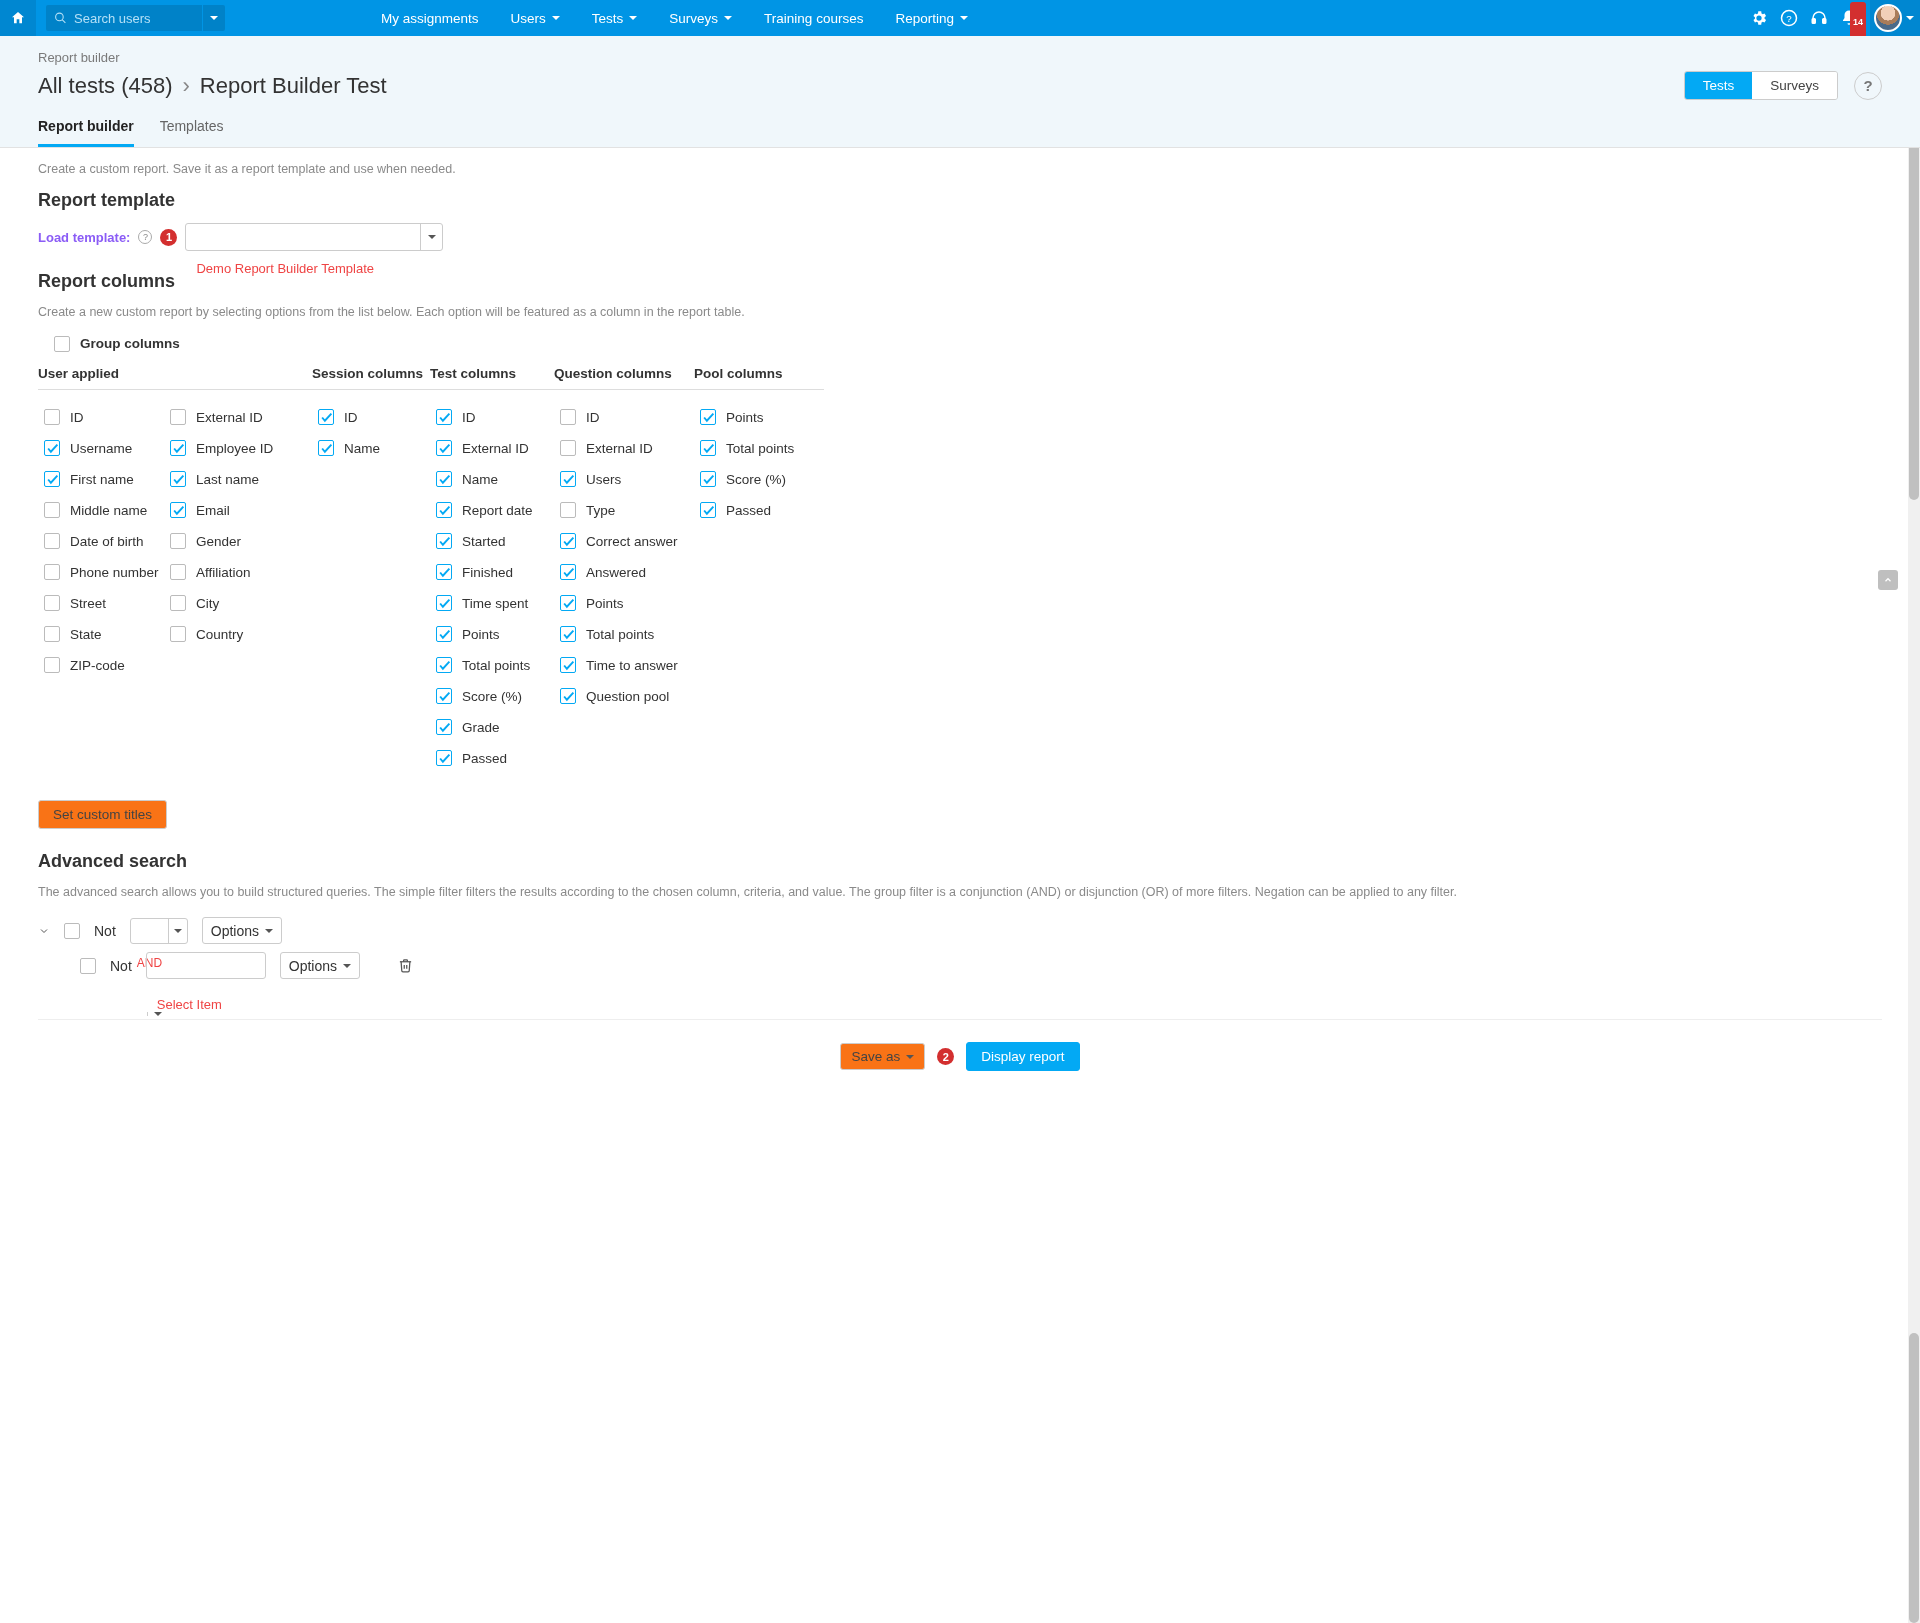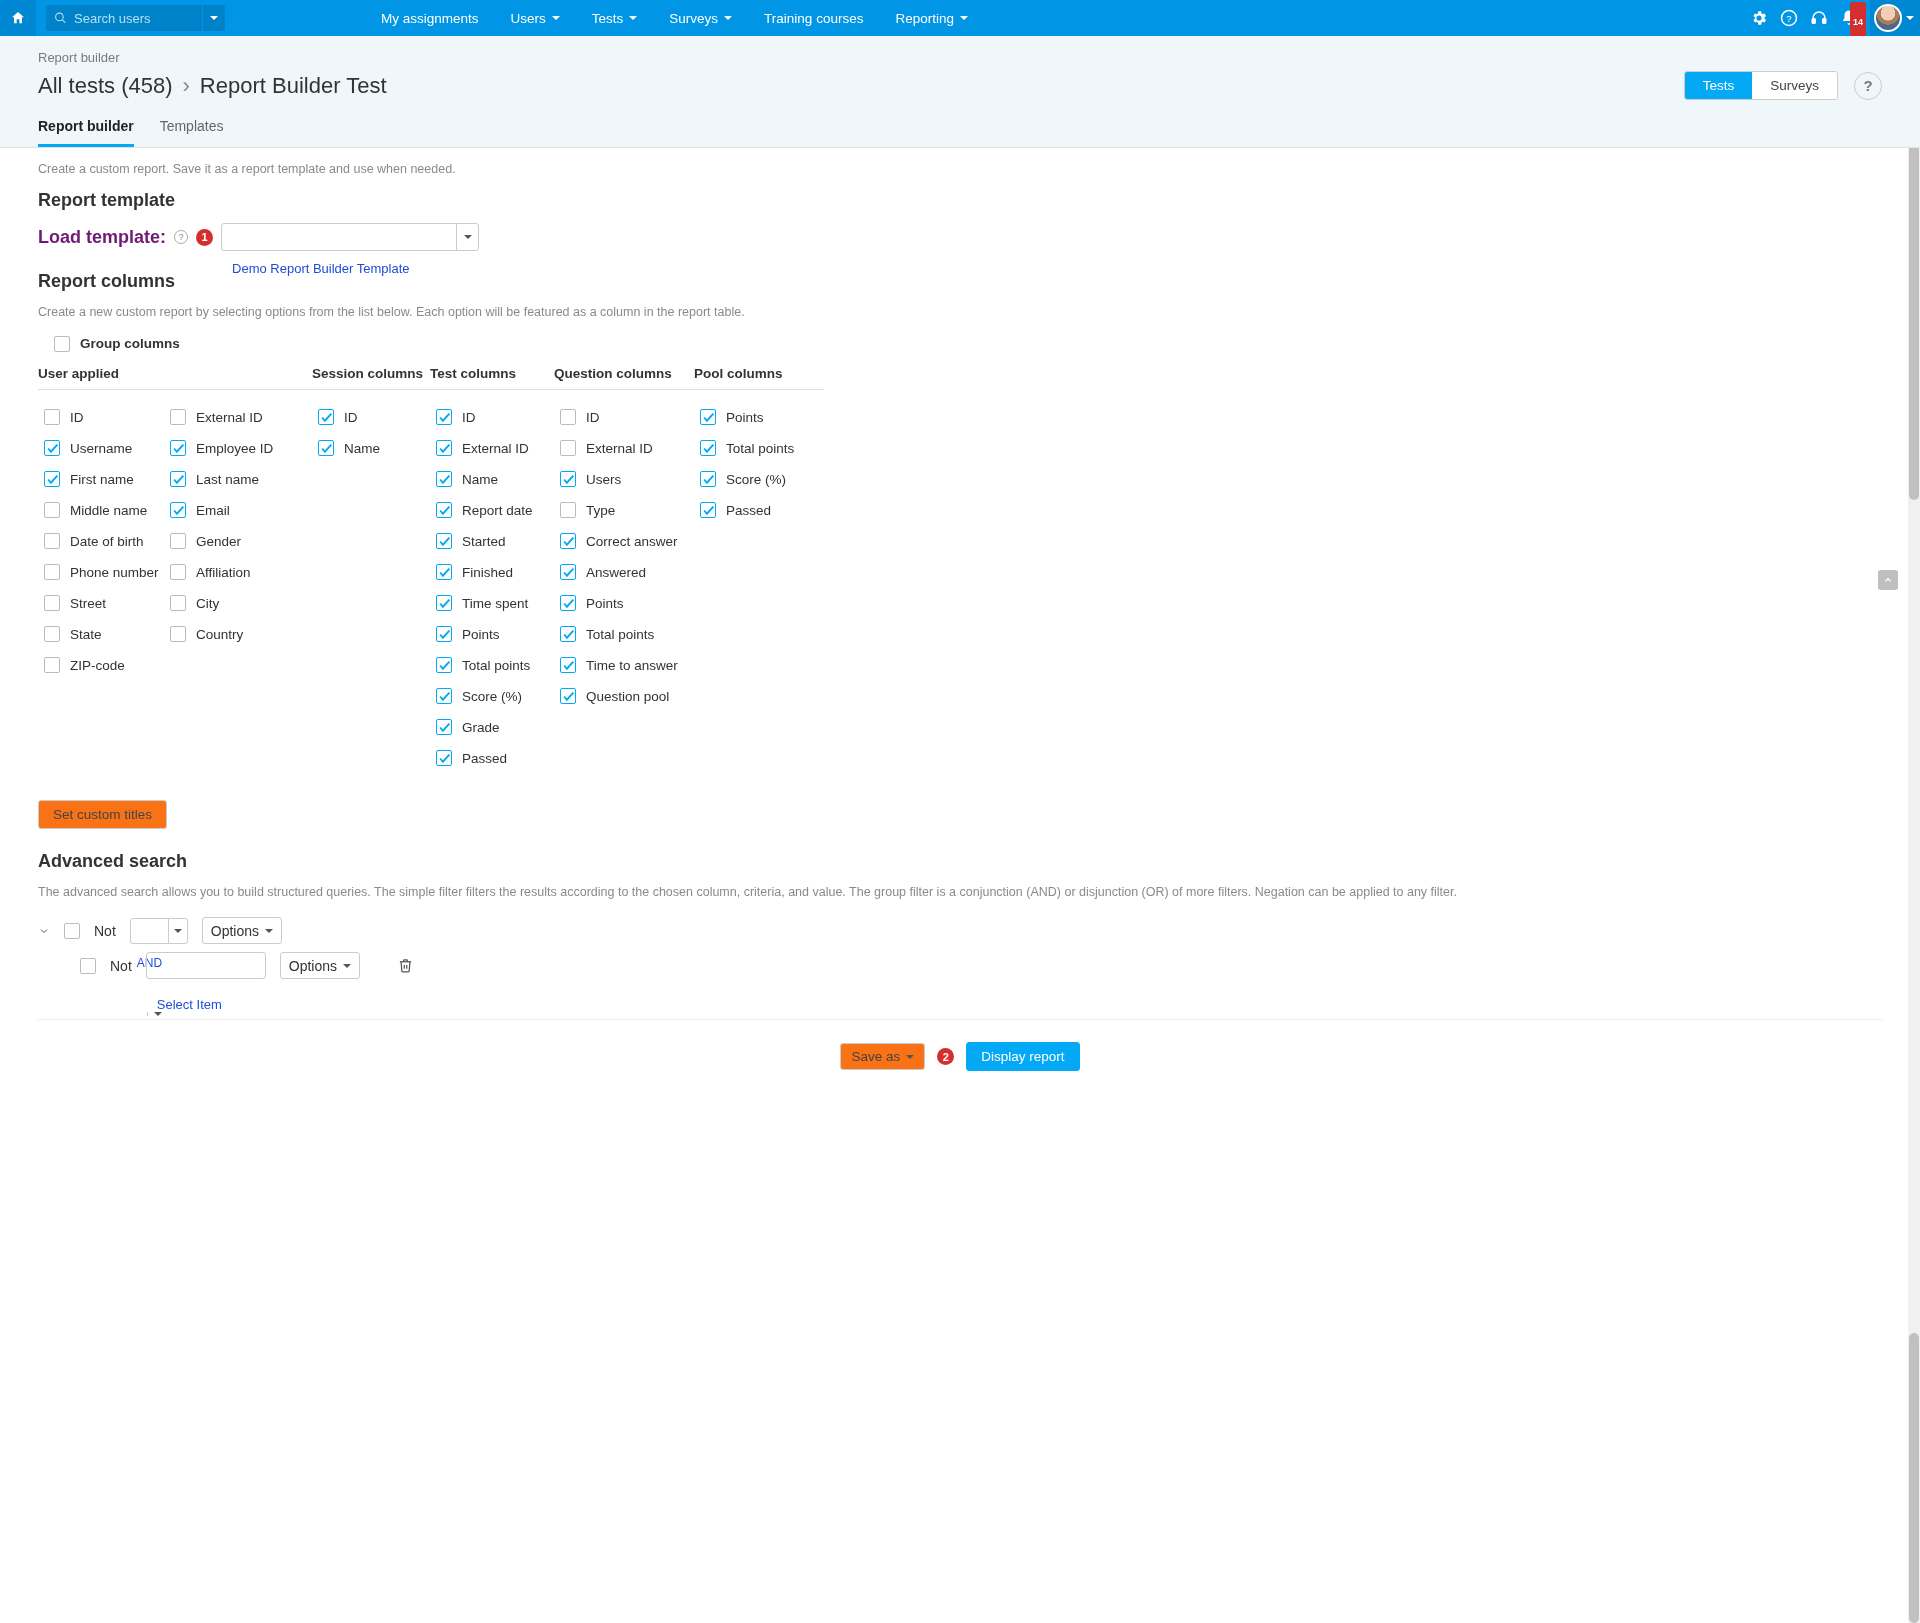--- a/index.html
+++ b/index.html
@@ -37,26 +37,26 @@
   .help-circle { width:28px;height:28px;border:1px solid #ccc;border-radius:50%;display:flex;align-items:center;justify-content:center;color:#777;font-weight:bold;cursor:pointer;font-size:15px;}
   .tabs { display:flex; gap:26px; margin-top:18px;}
   .tab { padding-bottom:10px; font-size:14px; color:#666; cursor:pointer; border-bottom:3px solid transparent;}
   .tab.active { color:#222; font-weight:600; border-bottom-color:#03a9f4;}
   
   
   .body { padding: 14px 38px 30px 38px; }
   .hint { color:#8a8a8a; font-size:12.5px; margin-bottom:14px;}
   h2.sec { font-size:18px; font-weight:600; color:#333; margin: 8px 0 12px 0;}
   .load-row { display:flex; align-items:center; gap:8px; margin-bottom:20px;}
-  .load-lbl { font-size:18px; font-weight:600; color:#701a75;}
+  .load-lbl { font-size:13px; font-weight:600; color:#8b5cf6;}
   .info-icon { width:14px;height:14px;border:1px solid #aaa;border-radius:50%;display:inline-flex;align-items:center;justify-content:center;font-size:9px;color:#888;cursor:help;}
   .num-badge { width:17px;height:17px;border-radius:50%;background:#d32f2f;color:#fff;font-size:11px;font-weight:bold;display:inline-flex;align-items:center;justify-content:center;}
   .dd { display:inline-flex; border:1px solid #ccc; border-radius:3px; height:28px; align-items:stretch;}
   .dd.main { width:258px;}
-  .dd span.val { flex:1; padding:0 10px; display:flex;align-items:center; font-size:13px; color:#1d4ed8;margin-top:44px;}
+  .dd span.val { flex:1; padding:0 10px; display:flex;align-items:center; font-size:13px; color:#ef4444;margin-top:44px;}
   .dd .dd-btn { width:22px; border-left:1px solid #ccc; display:flex;align-items:center;justify-content:center;cursor:pointer;}
   .sub-hint { color:#8a8a8a; font-size:12.5px; margin-bottom:14px; line-height:1.4;}
   
   .group-row { display:flex;align-items:center; gap:10px; margin-bottom:14px;margin-left:16px;}
   .cb { width:16px;height:16px;border:1px solid #bbb;border-radius:2px;display:inline-flex;align-items:center;justify-content:center;cursor:pointer;flex-shrink:0;}
   .cb.checked { border-color:#03a9f4; }
   .group-label { font-weight:600; font-size:13.5px;}
   
   .columns-grid { display:flex; gap:0; margin-bottom:26px;}
   .col-group { }

